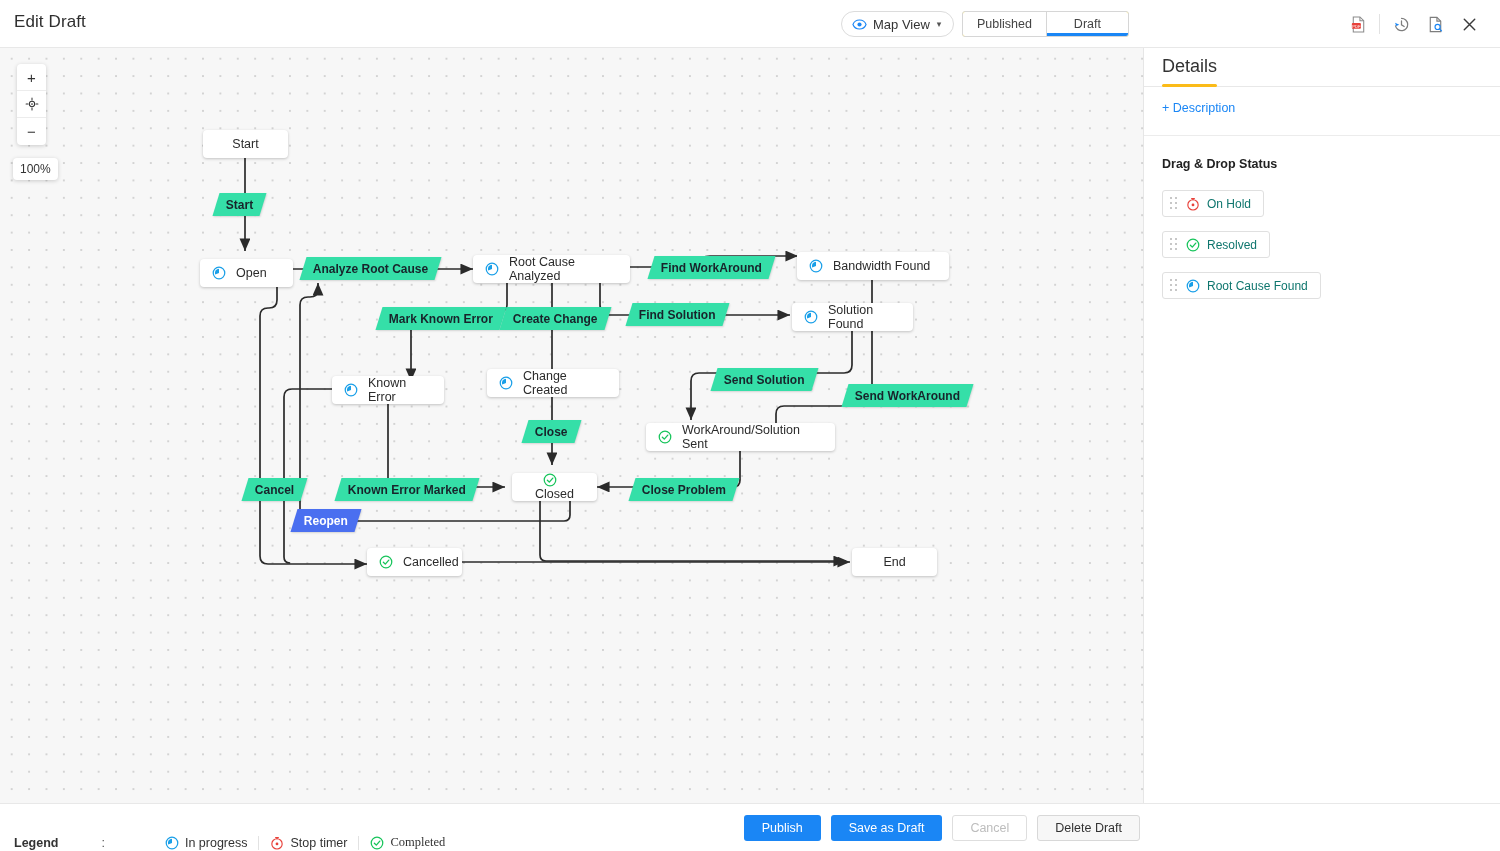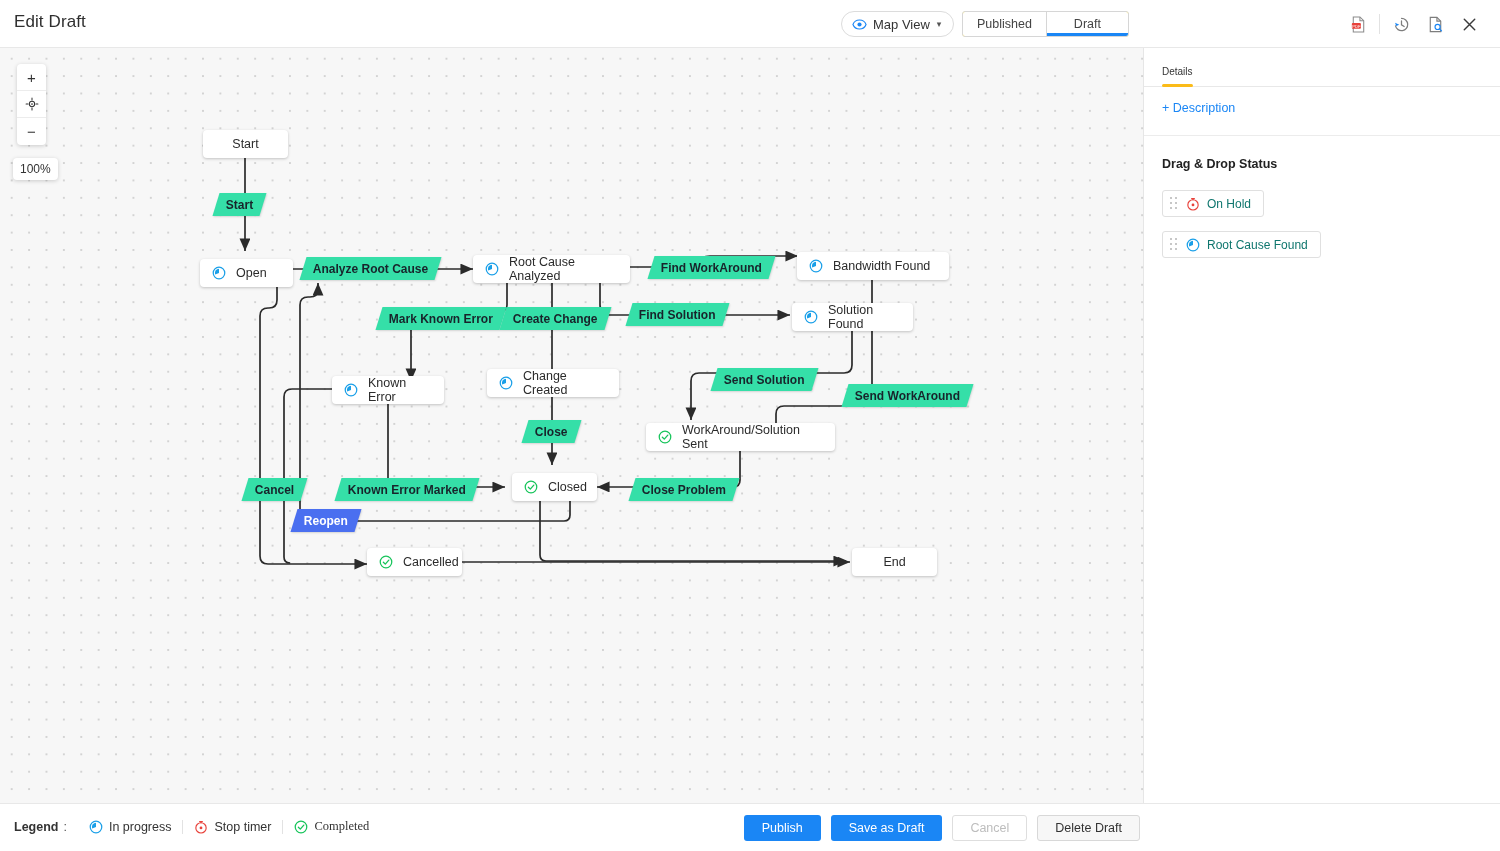--- a/index.html
+++ b/index.html
@@ -122,21 +122,21 @@
   
   .details {
     position: absolute; left: 1144px; top: 48px; width: 356px; height: 755px;
     background: #fff;
   }
   .dtabs {
     height: 39px; border-bottom: 1px solid #e8e8e8; display: flex; align-items: flex-end;
     padding-left: 18px;
   }
   .dtab {
-    font-size: 10px; color: #333; padding-bottom: 9px; position: relative; cursor: pointer;
+    font-size: 18px; color: #333; padding-bottom: 9px; position: relative; cursor: pointer;
   }
   .dtab.active::after {
     content: ""; position: absolute; left: 0; right: 0; bottom: -1px; height: 3px;
     background: #fbbb18; border-radius: 2px;
   }
   .dtitle-row {
     padding: 22px 18px 0 18px; display: flex; align-items: baseline; justify-content: space-between;
   }
   .dtitle { font-size: 17px; color: #1d1d1d; letter-spacing: .1px; }
   .readmore { font-size: 12px; color: #1a86f5; cursor: pointer; white-space: nowrap; margin-left: 8px; }
@@ -156,21 +156,21 @@
   }
   .grip i { width: 2px; height: 2px; background: #b4b4b4; border-radius: 50%; display: block; }
   .status-chip .sicon { width: 14px; height: 14px; margin-right: 7px; flex: 0 0 14px; display: block; }
   .chiprow { display: block; }
 
   
   .footer {
     position: absolute; left: 0; top: 803px; width: 1500px; height: 48px;
     background: #fff; border-top: 1px solid #e8e8e8;
   }
-  .legend { position: absolute; left: 14px; top: 15px; display: flex; align-items: center; font-size: 12.5px; color: #333; }
+  .legend { position: absolute; left: 14px; top: 31px; display: flex; align-items: center; font-size: 12.5px; color: #333; gap: 38px; }
   .legend-label { font-weight: bold; margin-right: 5px; }
   .legend-colon { margin-right: 11px; color: #555; }
   .legend-item { display: flex; align-items: center; gap: 6px; padding: 0 11px; border-right: 1px solid #e2e2e2; }
   .legend-item:last-child { border-right: none; padding-right: 18px; font-family: Liberation Serif, serif; }
   .legend-item .licon { width: 14px; height: 14px; display: block; }
 
   .fbtns { position: absolute; right: 360px; top: 11px; display: flex; gap: 10px; }
   .btn {
     height: 26px; padding: 0 17px; border-radius: 3px; font-size: 12.5px;
     display: flex; align-items: center; justify-content: center; cursor: pointer;
@@ -340,21 +340,21 @@
             </svg></span>
           <span>Change Created</span>
         </div>
         <div class="node" style="left: 646px; top: 375px; width: 189px;">
           <span class="nicon"><svg viewBox="0 0 16 16" width="14" height="14">
               <circle cx="8" cy="8" r="6.6" fill="#fff" stroke="#16c45a" stroke-width="1.4"></circle>
               <path d="M5 8.2 L7.2 10.4 L11.2 5.8" fill="none" stroke="#16c45a" stroke-width="1.5" stroke-linecap="round" stroke-linejoin="round"></path>
             </svg></span>
           <span>WorkAround/Solution Sent</span>
         </div>
-        <div class="node" style="left: 512px; top: 425px; width: 85px;">
+        <div class="node" style="left: 512px; top: 425px; width: 85px; flex-direction: column;">
           <span class="nicon"><svg viewBox="0 0 16 16" width="14" height="14">
               <circle cx="8" cy="8" r="6.6" fill="#fff" stroke="#16c45a" stroke-width="1.4"></circle>
               <path d="M5 8.2 L7.2 10.4 L11.2 5.8" fill="none" stroke="#16c45a" stroke-width="1.5" stroke-linecap="round" stroke-linejoin="round"></path>
             </svg></span>
           <span>Closed</span>
         </div>
         <div class="node" style="left: 367px; top: 500px; width: 95px;">
           <span class="nicon"><svg viewBox="0 0 16 16" width="14" height="14">
               <circle cx="8" cy="8" r="6.6" fill="#fff" stroke="#16c45a" stroke-width="1.4"></circle>
               <path d="M5 8.2 L7.2 10.4 L11.2 5.8" fill="none" stroke="#16c45a" stroke-width="1.5" stroke-linecap="round" stroke-linejoin="round"></path>
@@ -423,20 +423,35 @@
               <i></i>
               <i></i>
               <i></i>
             </span>
             <span class="sicon"><svg viewBox="0 0 16 16" width="14" height="14">
                 <circle cx="8" cy="9" r="5.9" fill="#fff" stroke="#e8413a" stroke-width="1.3"></circle>
                 <path d="M6.4 1.8h3.2M8 1.8v1.4" stroke="#e8413a" stroke-width="1.3" stroke-linecap="round"></path>
                 <circle cx="8" cy="9" r="1.6" fill="#e8413a"></circle>
               </svg></span>
             <span>On Hold</span>
+          </div></div>
+        <div class="chiprow"><div class="status-chip">
+            <span class="grip">
+              <i></i>
+              <i></i>
+              <i></i>
+              <i></i>
+              <i></i>
+              <i></i>
+            </span>
+            <span class="sicon"><svg viewBox="0 0 16 16" width="14" height="14">
+                <circle cx="8" cy="8" r="6.6" fill="#fff" stroke="#16c45a" stroke-width="1.4"></circle>
+                <path d="M5 8.2 L7.2 10.4 L11.2 5.8" fill="none" stroke="#16c45a" stroke-width="1.5" stroke-linecap="round" stroke-linejoin="round"></path>
+              </svg></span>
+            <span>Resolved</span>
           </div></div>
         <div class="chiprow"><div class="status-chip">
             <span class="grip">
               <i></i>
               <i></i>
               <i></i>
               <i></i>
               <i></i>
               <i></i>
             </span>

